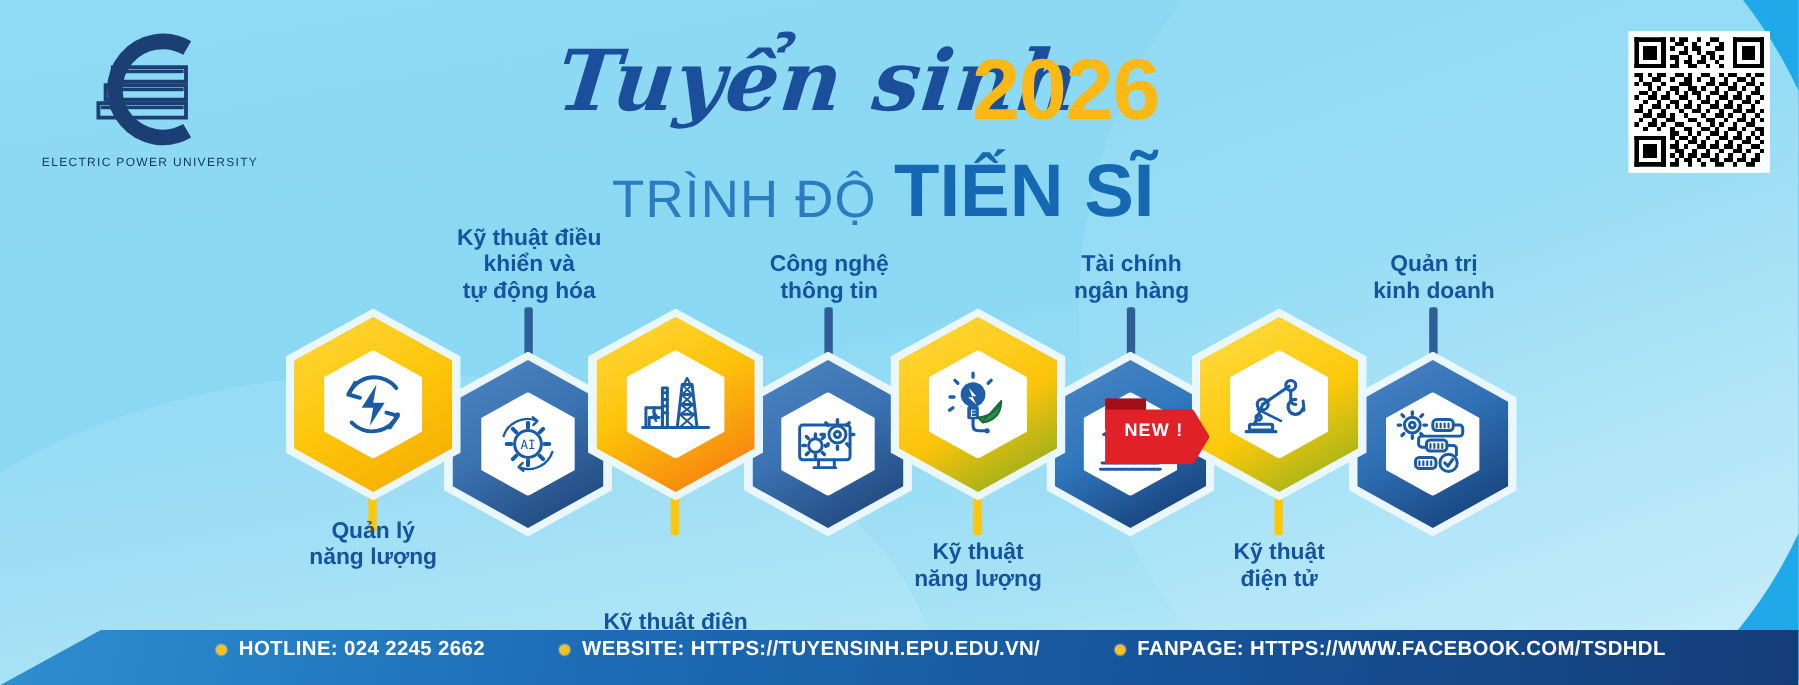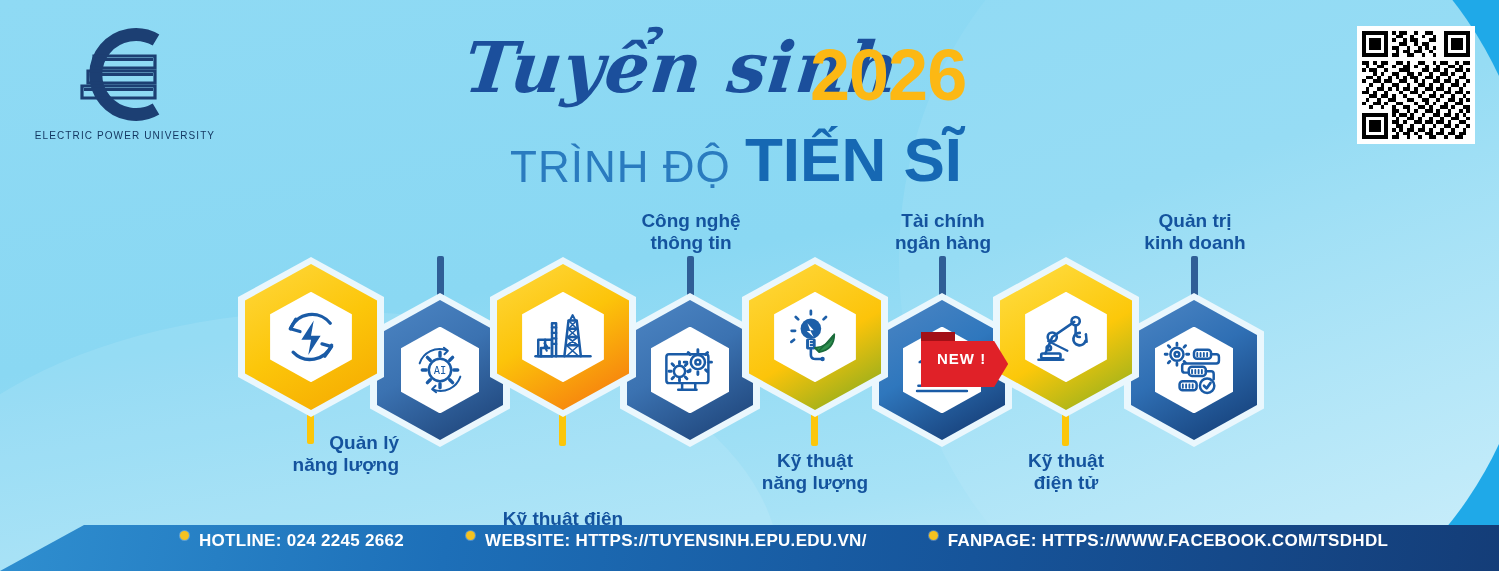--- a/index.html
+++ b/index.html
@@ -112,21 +112,21 @@
   #footer{
     position:absolute;left:0;bottom:0;width:1499px;height:66px;
     background:linear-gradient(100deg,#2f8fd0 0%,#1d6fb8 30%,#16549a 65%,#143d78 100%);
     -webkit-clip-path:polygon(0 100%,84px 20px,1499px 20px,1499px 100%);
     clip-path:polygon(0 100%,84px 20px,1499px 20px,1499px 100%);
   }
   #footer .row{
     position:absolute;left:0;right:0;top:26px;display:flex;align-items:center;
     padding-left:180px;box-sizing:border-box;
   }
-  .fitem{display:flex;color:#fff;font-weight:bold;font-size:17px;letter-spacing:.3px;white-space:nowrap;}
+  .fitem{display:flex;align-items:center;color:#fff;font-weight:bold;font-size:17px;letter-spacing:.3px;white-space:nowrap;}
   .fitem + .fitem{margin-left:62px;}
   .bullet{
     width:9px;height:9px;border-radius:50%;background:#f5c220;margin-right:10px;flex:0 0 auto;
     box-shadow:0 0 0 1px rgba(255,255,255,.25);
   }
 </style>
 </head>
 <body>
 
 <div id="banner">
@@ -407,21 +407,21 @@
         <div class="icon">
           <svg viewBox="0 0 48 48" fill="none" stroke="#1a5ba6" stroke-width="2.4" stroke-linecap="round" stroke-linejoin="round">
             <path d="M9 18 A17 17 0 0 1 38 14"></path>
             <path d="M39 30 A17 17 0 0 1 11 35"></path>
             <path d="M13 11 L9 18 L16 20"></path>
             <path d="M34 38 L39 31 L32 29"></path>
             <path d="M26 12 L17 26 L24 26 L22 37 L31 23 L24 23 Z" fill="#1a5ba6" stroke="none"></path>
           </svg>
         </div>
       </div>
-      <div class="label" style="left:-22px;top:168px;width:176px;text-align:right;">Quản lý
+      <div class="label" style="left:-22px;top:168px;width:176px;">Quản lý
 năng lượng</div>
     </div>
 
     <div class="hexwrap" style="left:377px;top:300px;">
       <div class="stem" style="left:60px;top:-44px;height:64px;background:#2f5e96;"></div>
       <div class="hex" style="width:126px;height:140px;z-index:4;">
         <div class="ring"></div>
         <div class="outer" style="background:linear-gradient(150deg,#4d86c4 0%,#3b72b1 45%,#1b3f73 100%);"></div>
         <div class="inner"></div>
         <div class="icon">
@@ -431,20 +431,23 @@
               <path d="M24 13.5v-3M24 37.5v-3M13.5 24h-3M37.5 24h-3M16.6 16.6l-2.2-2.2M33.6 33.6l-2.2-2.2M31.4 16.6l2.2-2.2M14.4 33.6l2.2-2.2"></path>
             </g>
             <path d="M8.5 19 A16 16 0 0 1 29 9" stroke-width="1.5"></path>
             <path d="M39.5 29 A16 16 0 0 1 19 39" stroke-width="1.5"></path>
             <path d="M27 7 L30 9.3 L27.4 12" stroke-width="1.5"></path>
             <path d="M21 41 L18 38.7 L20.6 36" stroke-width="1.5"></path>
             <text x="24" y="27" font-size="8" font-family="DejaVu Sans Mono, monospace" fill="#1a5ba6" stroke="none" text-anchor="middle">AI</text>
           </svg>
         </div>
       </div>
+      <div class="label" style="left:-26px;top:-112px;width:180px;">Kỹ thuật điều
+khiển và
+tự động hóa</div>
     </div>
 
     <div class="hexwrap" style="left:497px;top:264px;">
       <div class="stem" style="left:62px;top:120px;height:62px;background:#fcc60a;"></div>
       <div class="hex" style="width:132px;height:146px;z-index:5;">
         <div class="ring"></div>
         <div class="outer" style="background:linear-gradient(150deg,#ffd93e 0%,#fcc40a 45%,#f5720f 100%);"></div>
         <div class="inner"></div>
         <div class="icon">
           <svg viewBox="0 0 48 48" fill="none" stroke="#1a5ba6" stroke-width="1.8" stroke-linecap="round" stroke-linejoin="round">

